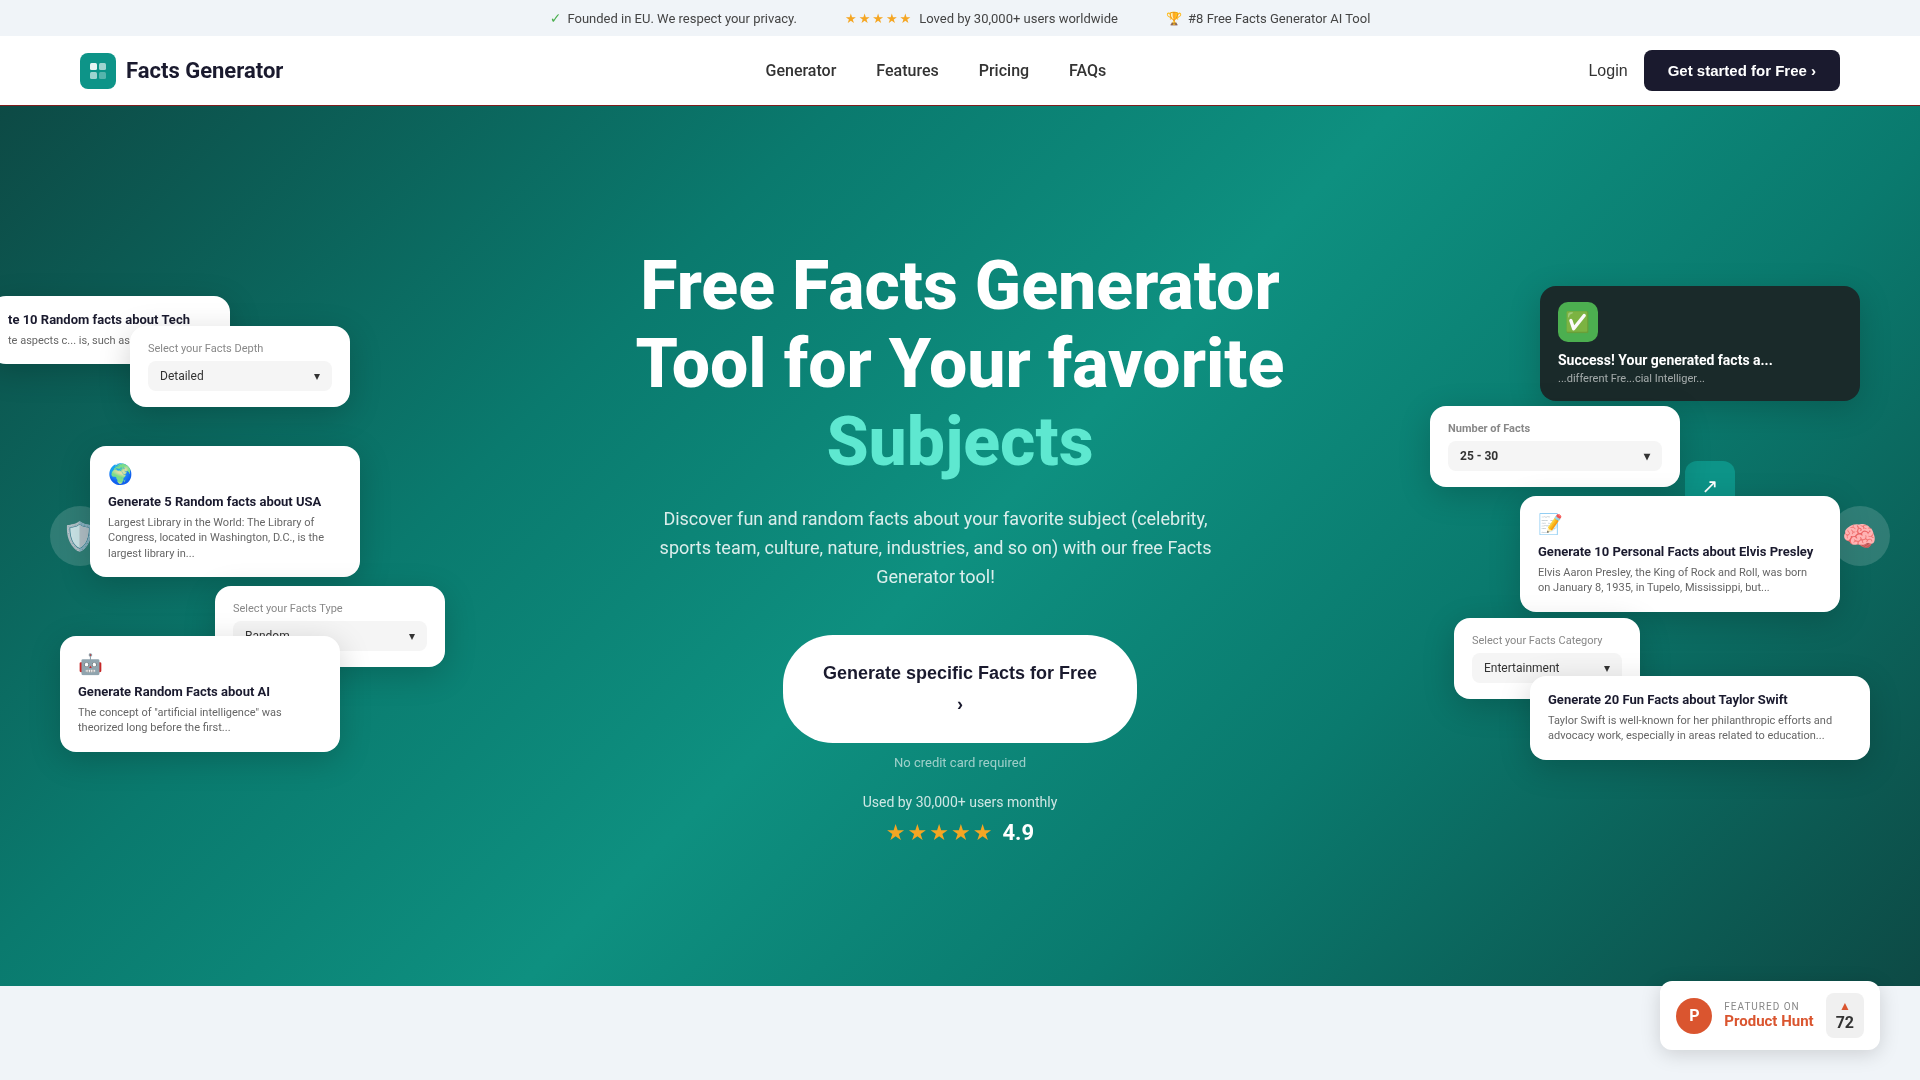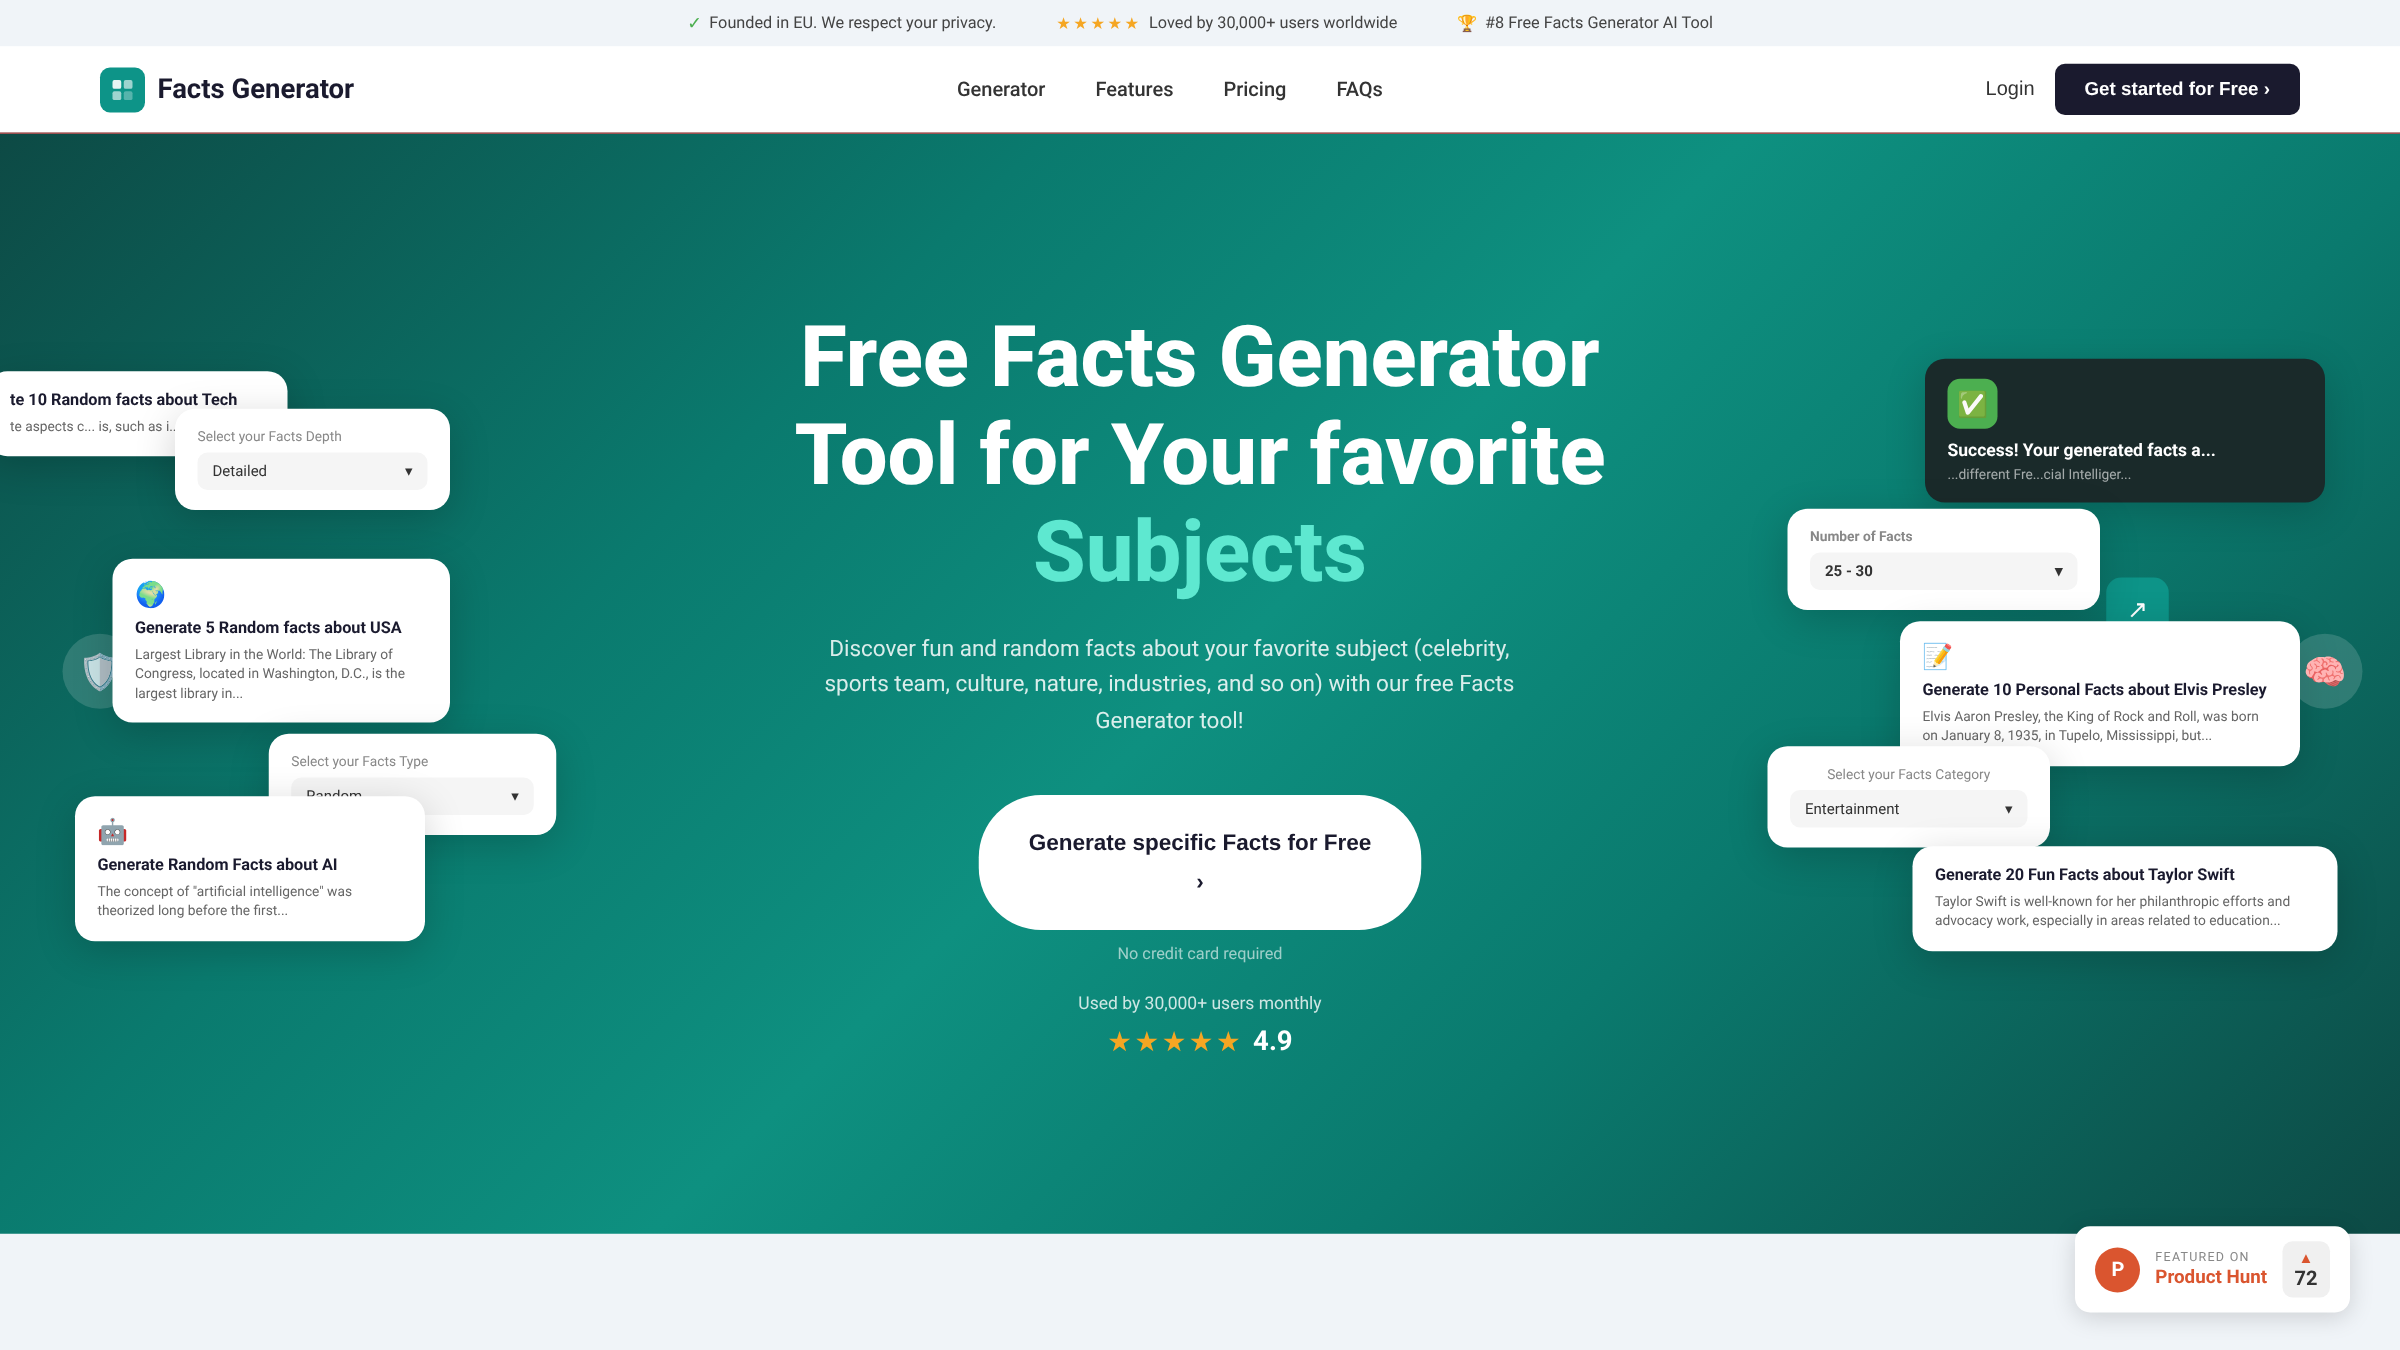--- a/index.html
+++ b/index.html
@@ -119,21 +119,21 @@
       position: absolute;
       background: #fff;
       border-radius: 16px;
       padding: 16px 18px;
       box-shadow: 0 8px 32px rgba(0,0,0,0.18);
     }
     .card-title { font-size: 13px; font-weight: 700; color: #1a1a2e; margin-bottom: 6px; }
     .card-text { font-size: 11px; color: #666; line-height: 1.4; }
 
     .card-depth {
-      top: 220px; left: 140px; width: 220px;
+      top: 220px; left: 130px; width: 220px;
     }
     .card-depth .label { font-size: 11px; color: #888; margin-bottom: 6px; }
     .select-mock {
       display: flex;
       align-items: center;
       justify-content: space-between;
       background: #f5f5f5;
       border-radius: 8px;
       padding: 8px 12px;
       font-size: 12px;
@@ -161,21 +161,21 @@
 
     .card-numfacts {
       top: 300px; right: 240px; width: 250px; font-weight: bold;
     }
     .card-numfacts .label { font-size: 11px; color: #888; margin-bottom: 6px; }
 
     .card-elvis {
       top: 390px; right: 80px; width: 320px;
     }
     .card-category {
-      top: 490px; right: 280px; width: 226px; text-align: center;
+      top: 512px; right: 280px; width: 186px;
     }
     .card-category .label { font-size: 11px; color: #888; margin-bottom: 6px; }
 
     .card-taylor {
       top: 570px; right: 50px; width: 340px;
     }
 
     
     .card-partial-left {
       top: 190px; left: -10px; width: 240px; background: #fff;

